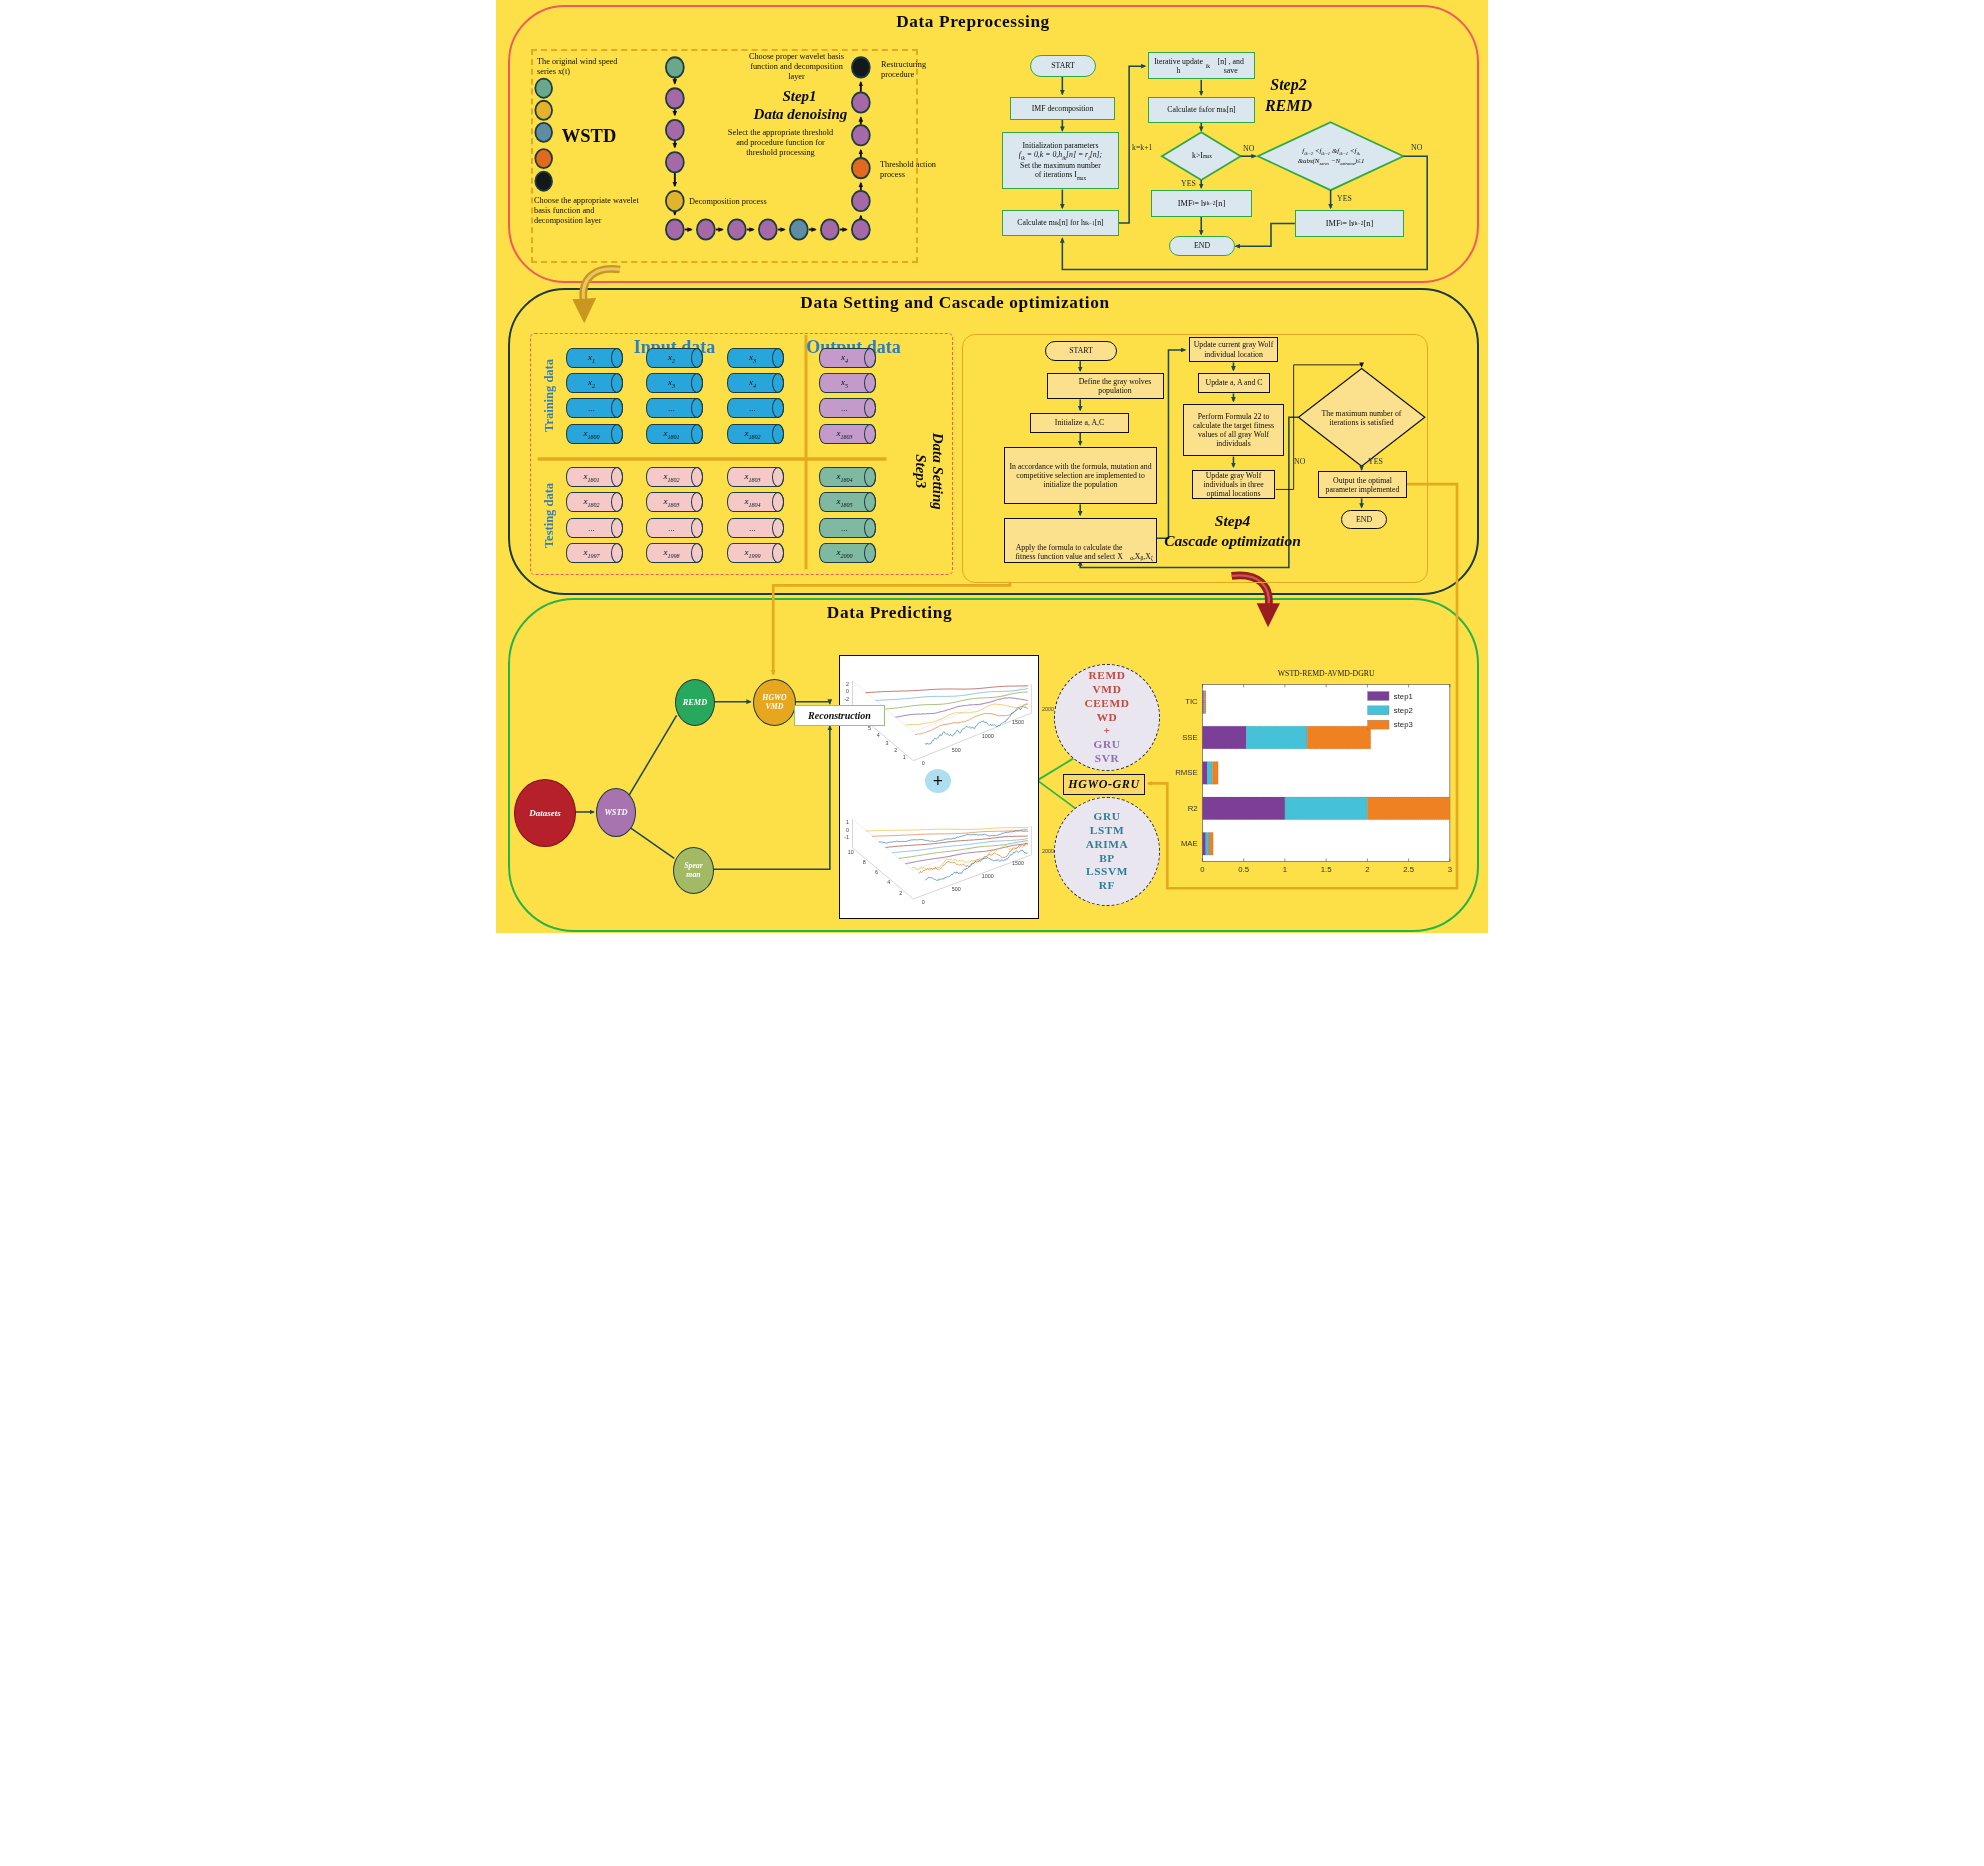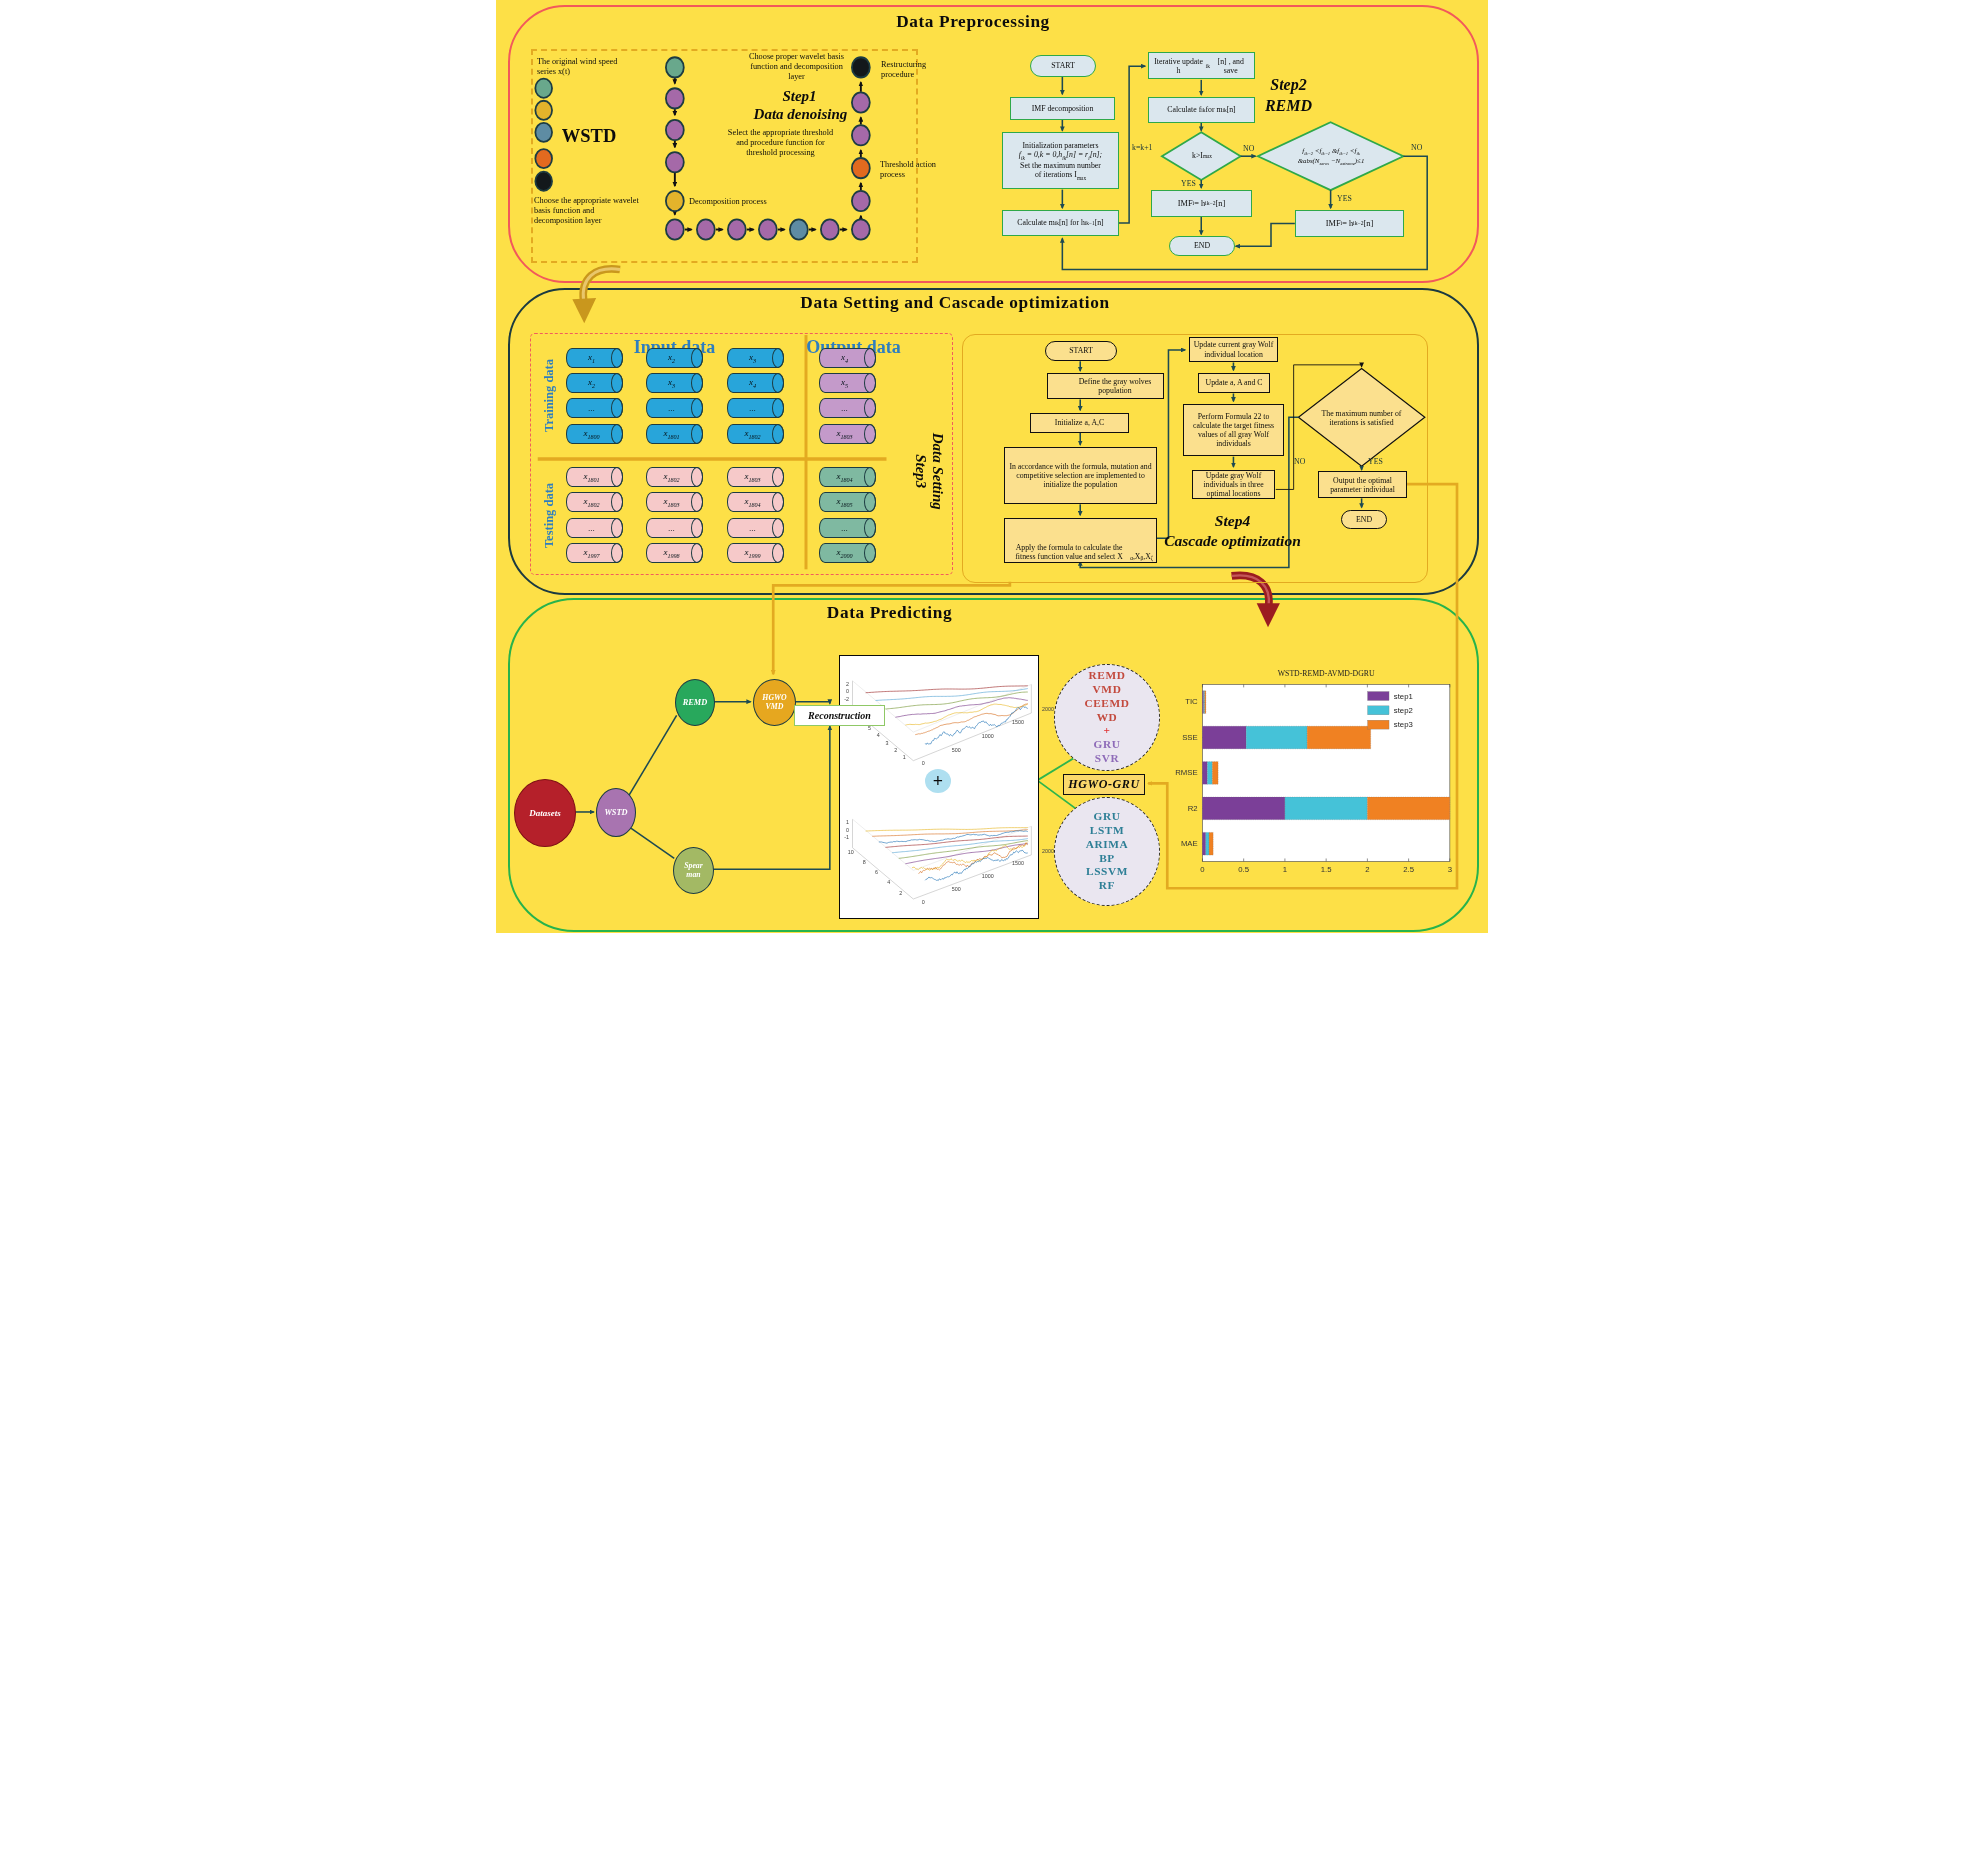--- a/index.html
+++ b/index.html
@@ -317,21 +317,21 @@
   <div class="fc2 round" style="left:549px;top:341px;width:72px;height:20px;">START</div>
   <div class="fc2" style="left:551px;top:373px;width:117px;height:26px;padding-left:22px;">Define the gray wolves population</div>
   <div class="fc2" style="left:534px;top:413px;width:99px;height:20px;">Initialize a, A,C</div>
   <div class="fc2" style="left:508px;top:447px;width:153px;height:57px;">In accordance with the formula, mutation and competitive selection are implemented to initialize the population</div>
   <div class="fc2" style="left:508px;top:518px;width:153px;height:45px;align-items:flex-end;">Apply the formula to calculate the fitness function value and select X<sub>α</sub> ,X<sub>β</sub> ,X<sub>ζ</sub></div>
   <div class="fc2" style="left:693px;top:337px;width:89px;height:25px;">Update current gray Wolf individual location</div>
   <div class="fc2" style="left:702px;top:373px;width:72px;height:20px;">Update a, A and C</div>
   <div class="fc2" style="left:687px;top:404px;width:101px;height:52px;">Perform Formula 22 to calculate the target fitness values of all gray Wolf individuals</div>
   <div class="fc2" style="left:696px;top:470px;width:83px;height:29px;">Update gray Wolf individuals in three optimal locations</div>
   <div class="dtext" style="left:818px;top:394px;width:95px;height:48px;font-size:7.8px;">The maximum number of iterations is satisfied</div>
-  <div class="fc2" style="left:822px;top:471px;width:89px;height:27.4px;">Output the optimal parameter individual</div>
+  <div class="fc2" style="left:822px;top:471px;width:89px;height:27.4px;">Output the optimal parameter implemented</div>
   <div class="fc2 round" style="left:845px;top:510px;width:46px;height:19px;">END</div>
   <div class="yesno" style="left:798px;top:457px;">NO</div>
   <div class="yesno" style="left:872px;top:457px;">YES</div>
   <div class="step" style="left:680px;top:512px;width:113px;font-size:15.5px;">Step4</div>
   <div class="step" style="left:644px;top:532px;width:185px;font-size:15.5px;">Cascade optimization</div>
 
   <div class="sec-title" style="left:274px;top:603px;width:239px;">Data Predicting</div>
 
   <div class="ell" style="left:18px;top:779px;width:60px;height:66px;background:#b5202a;border-color:#7e1014;font-size:9px;">Datasets</div>
   <div class="ell" style="left:100px;top:788px;width:38px;height:47px;background:#a874b0;font-size:8.3px;">WSTD</div>

